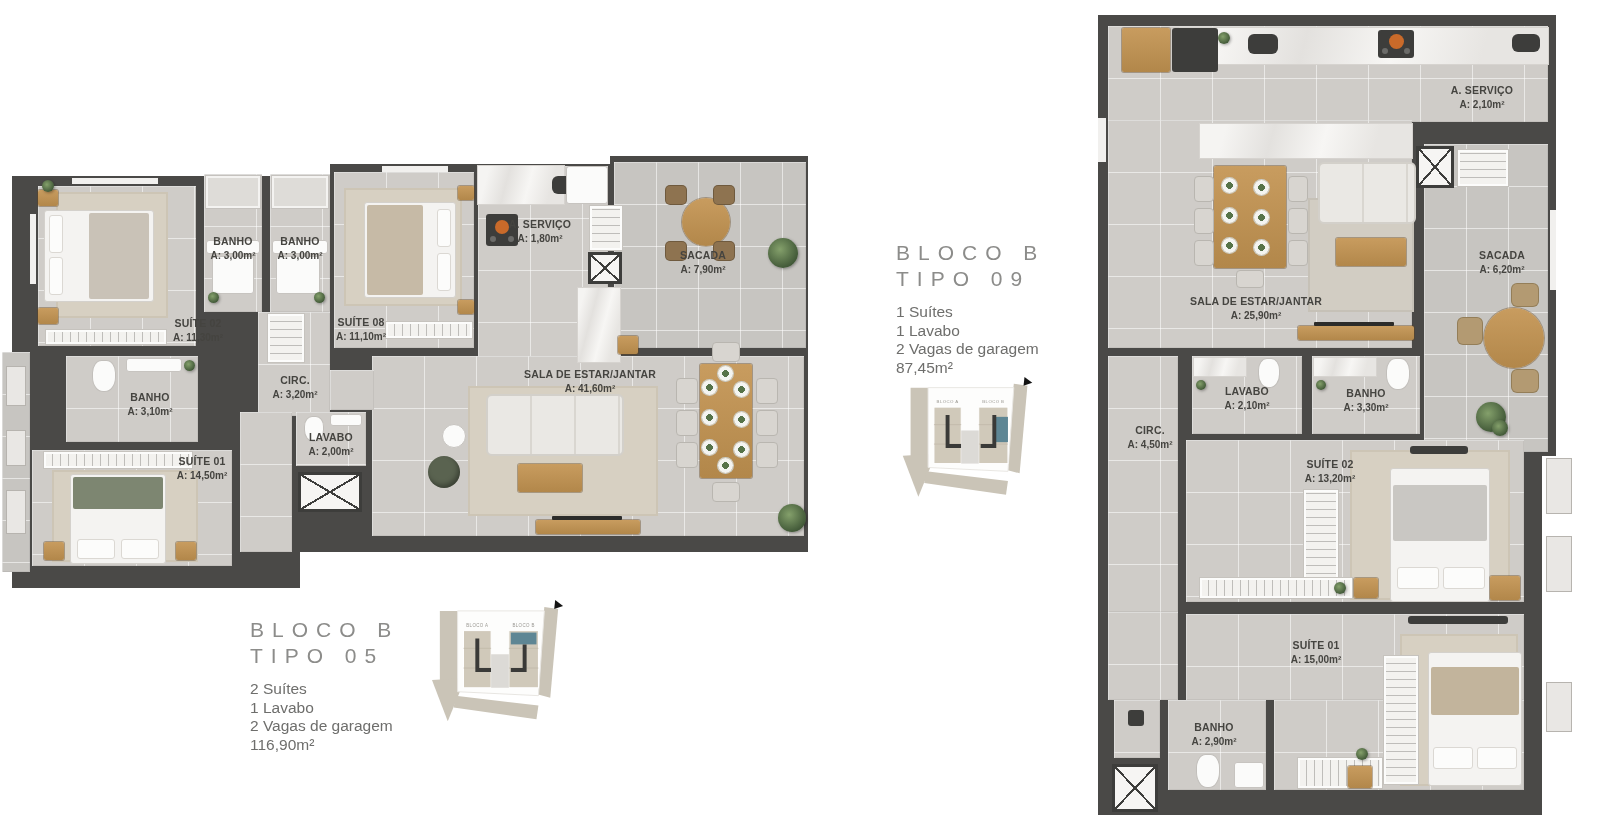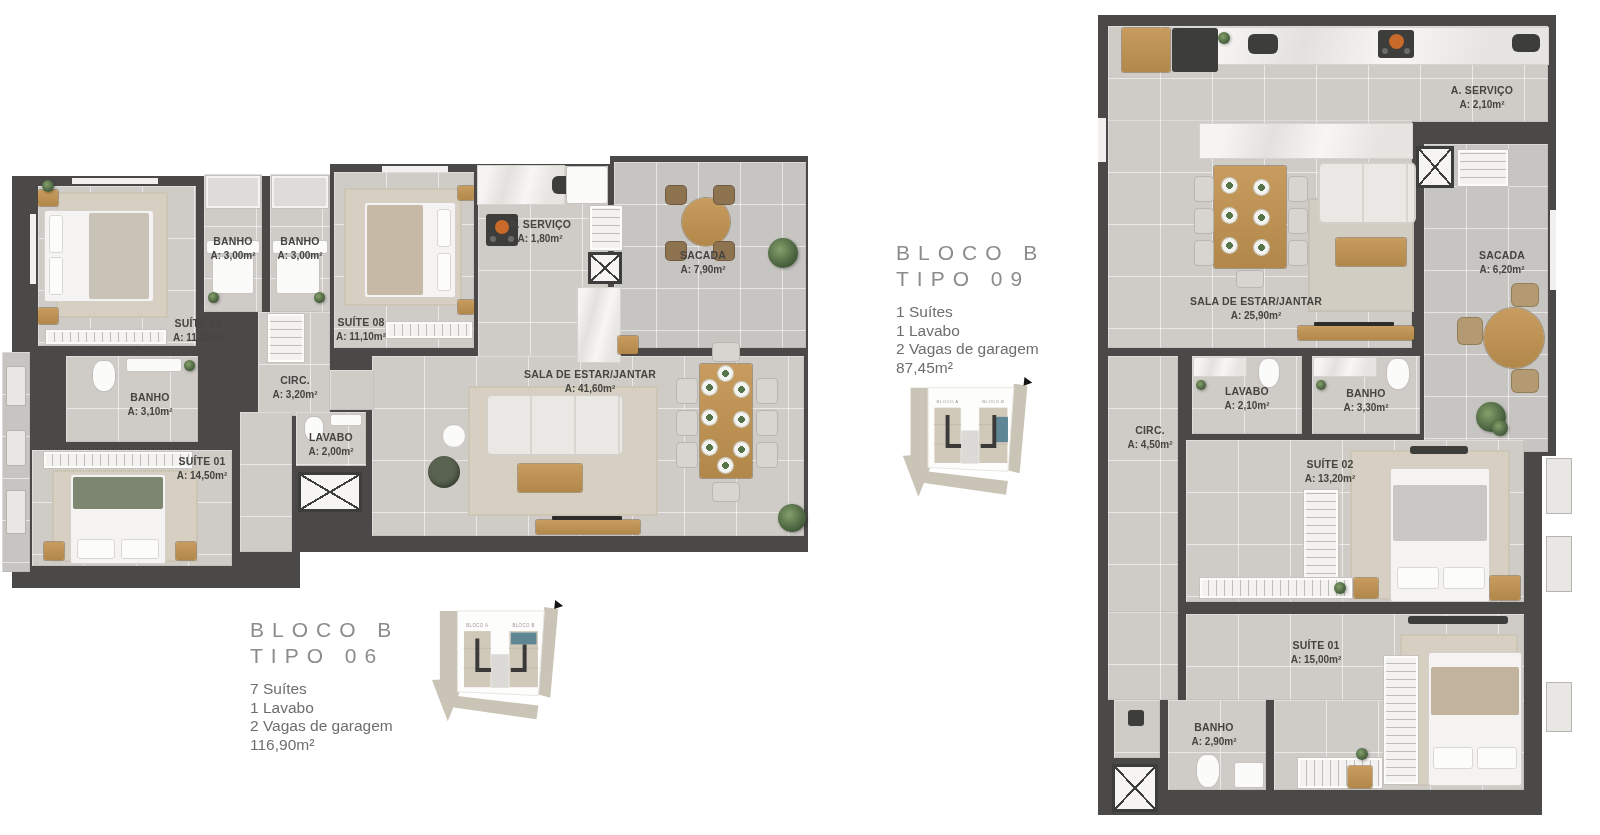--- a/index.html
+++ b/index.html
@@ -221,24 +221,24 @@
     <div class="ra">A: 2,00m²</div>
   </div>
   <div class="rlabel" style="left:590px;top:381px">
     <div class="rn">SALA DE ESTAR/JANTAR</div>
     <div class="ra">A: 41,60m²</div>
   </div>
 
   <div class="info" style="left:250px;top:617px">
     <div class="ititle">
       <div>BLOCO B</div>
-      <div>TIPO 06</div>
+      <div>TIPO 05</div>
     </div>
     <div class="ifeat">
-      <div>7 Suítes</div>
+      <div>2 Suítes</div>
       <div>1 Lavabo</div>
       <div>2 Vagas de garagem</div>
       <div>116,90m²</div>
     </div>
   </div>
 
   <svg class="kp" style="left:430px;top:596px" width="138" height="152" viewBox="0 0 140 152">
     <polygon points="10,14 28,14 28,86 10,90" fill="#cac4b7"></polygon>
     <polygon points="2,84 36,82 18,126" fill="#cac4b7"></polygon>
     <polygon points="116,10 130,12 122,102 107,98" fill="#cac4b7"></polygon>

